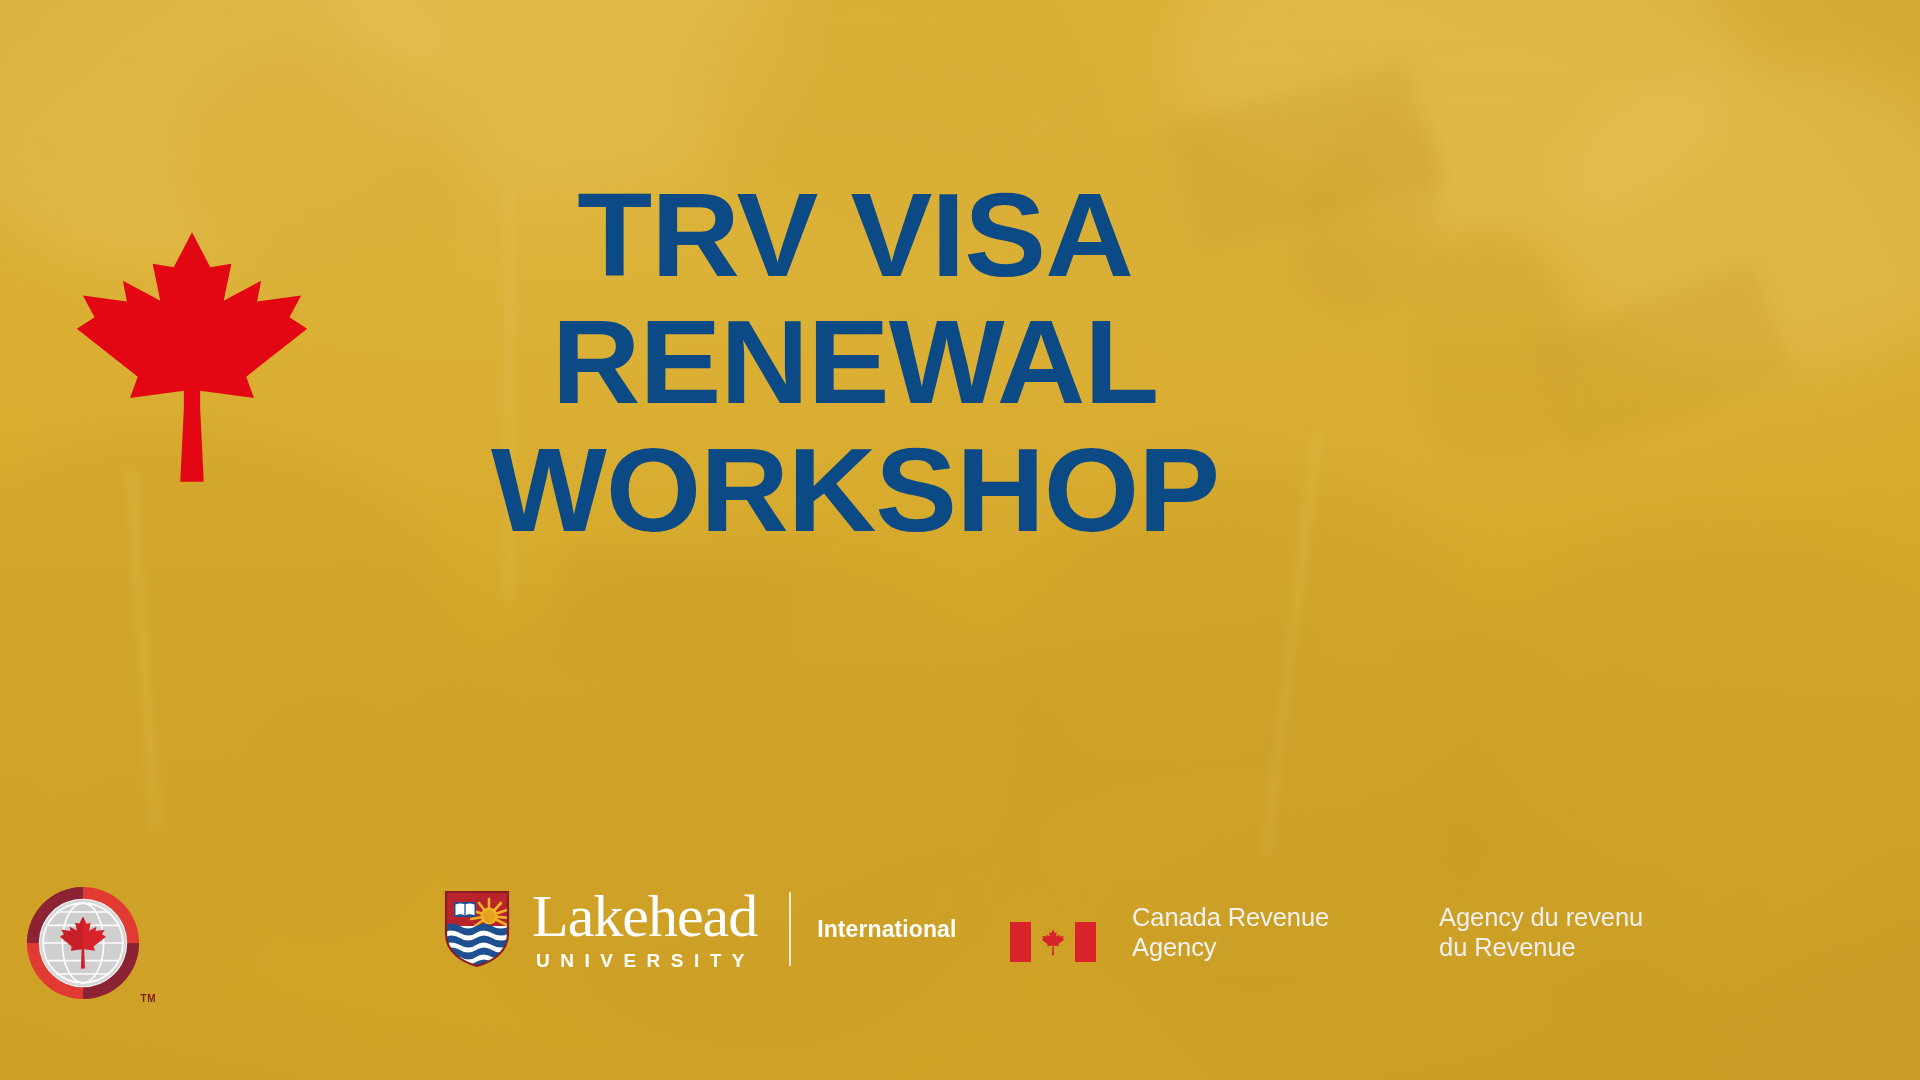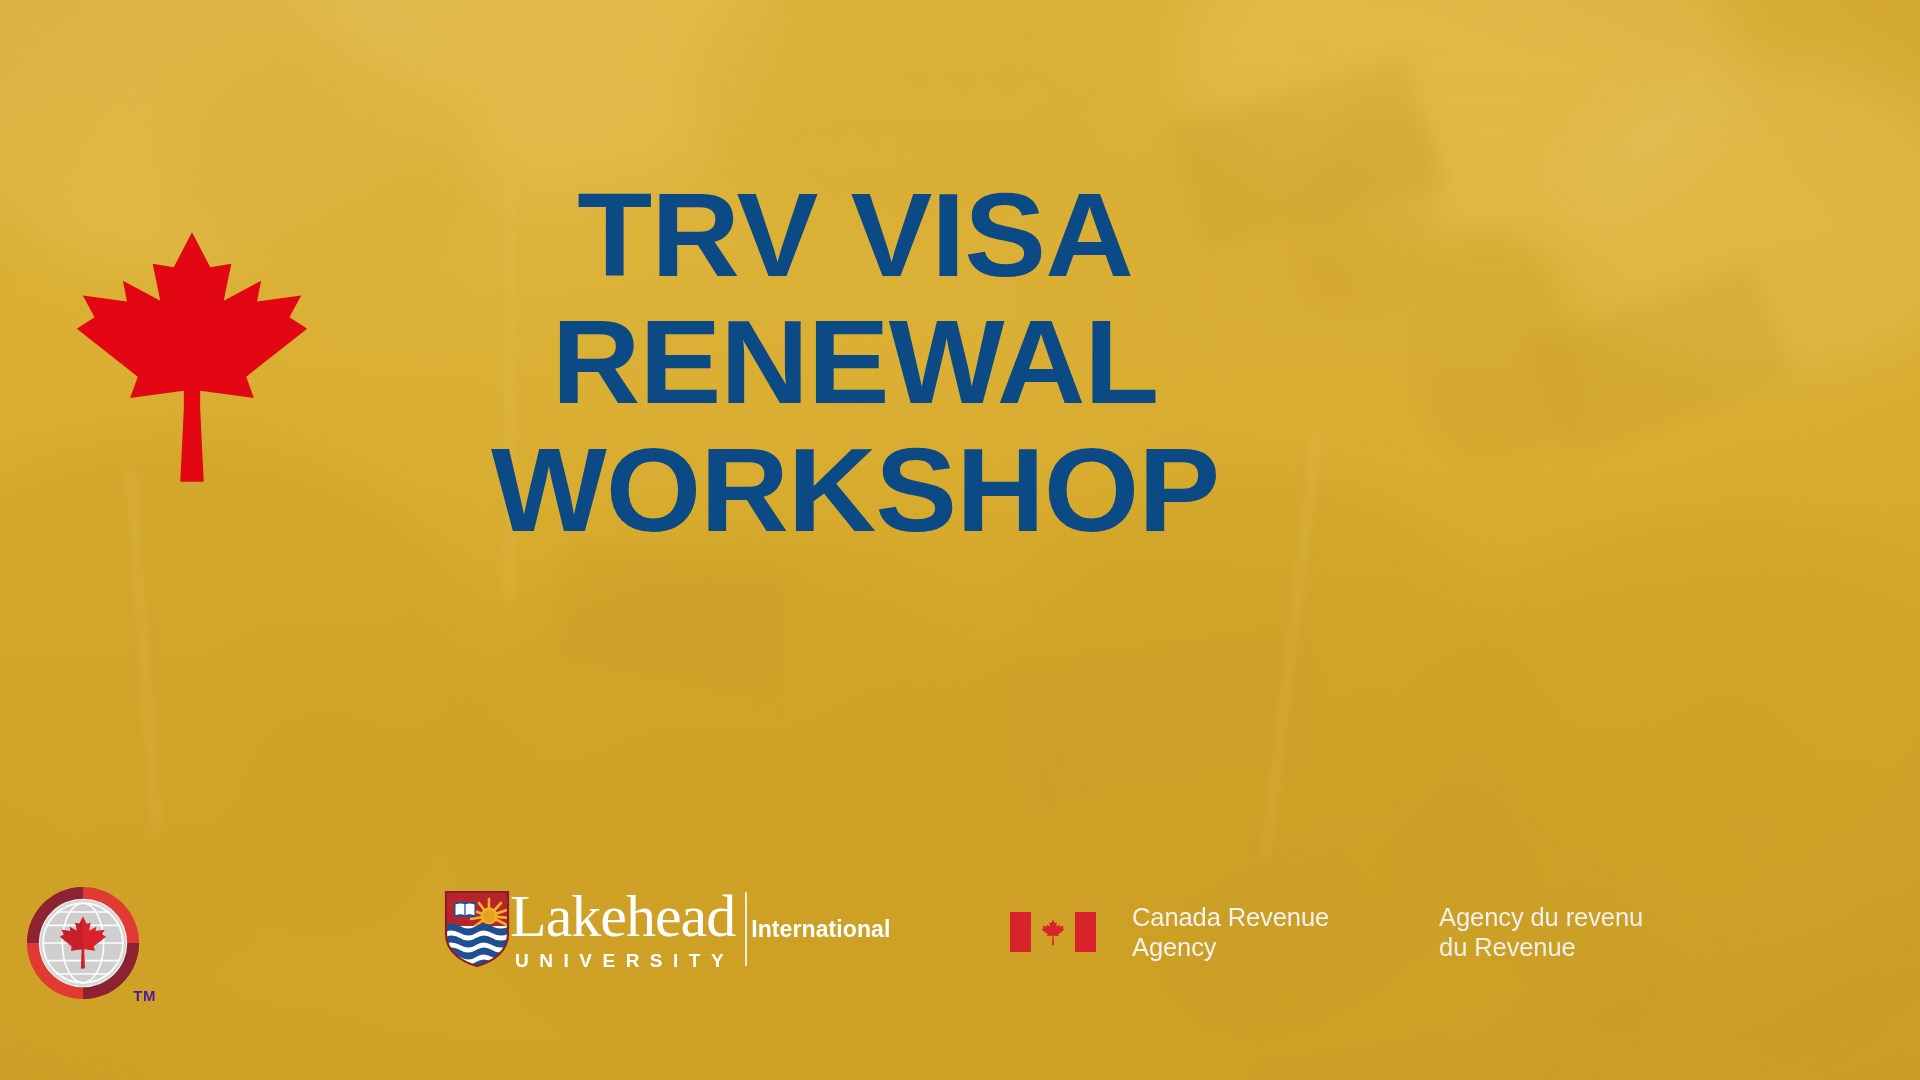--- a/index.html
+++ b/index.html
@@ -104,40 +104,40 @@
   
   .rcic {
     position:absolute;
     left:24px; bottom:78px;
     display:flex; align-items:center; gap:16px;
   }
   .rcic-emblem { position:relative; width:118px; height:118px; flex:0 0 auto; }
   .rcic-emblem svg { display:block; width:100%; height:100%; }
   .rcic-tm {
     position:absolute; right:-14px; bottom:-2px;
-    font-size:15px; font-weight:bold; color:#4c1d95;
+    font-size:10px; font-weight:bold; color:#7f1d1d;
     letter-spacing:.5px;
   }
   .rcic-text { display:flex; flex-direction:column; line-height:1; }
   .rcic-acronym {
     font-size:62px; font-weight:bold; color:#e8342c;
     letter-spacing:1px; line-height:.98;
   }
   .rcic-tag {
     margin-top:7px;
     font-size:20.5px; font-weight:bold; color:#6f6f66;
     line-height:1.14; letter-spacing:-.1px;
   }
   .rcic-tag span { display:block; }
 
   
   .lakehead {
     position:absolute;
     left:444px; bottom:110px;
-    display:flex; align-items:center; text-align:center;
+    display:flex; align-items:center; gap:22px;
   }
   .lh-shield { width:66px; height:78px; flex:0 0 auto; }
   .lh-shield svg { display:block; width:100%; height:100%; }
   .lh-word { display:flex; flex-direction:column; line-height:1; color:#ffffff; }
   .lh-name {
     font-family:"Liberation Serif", serif;
     font-size:60px; line-height:.95; letter-spacing:-1px;
   }
   .lh-sub {
     margin-top:6px;
@@ -152,21 +152,21 @@
   }
   .lh-intl {
     font-size:23px; font-weight:bold; color:#ffffff;
     letter-spacing:.1px; white-space:nowrap;
   }
 
   
   .cra {
     position:absolute;
     left:1010px; bottom:118px;
-    display:flex; align-items:center; gap:36px;
+    display:flex; align-items:flex-end; gap:36px;
   }
   .cra-flag { width:86px; height:40px; flex:0 0 auto; }
   .cra-flag svg { display:block; width:100%; height:100%; }
   .cra-col {
     display:flex; flex-direction:column;
     font-size:25.5px; line-height:1.18;
     color:#f2f2f0; letter-spacing:-.1px;
     white-space:nowrap;
   }
   .cra-col span { display:block; }

